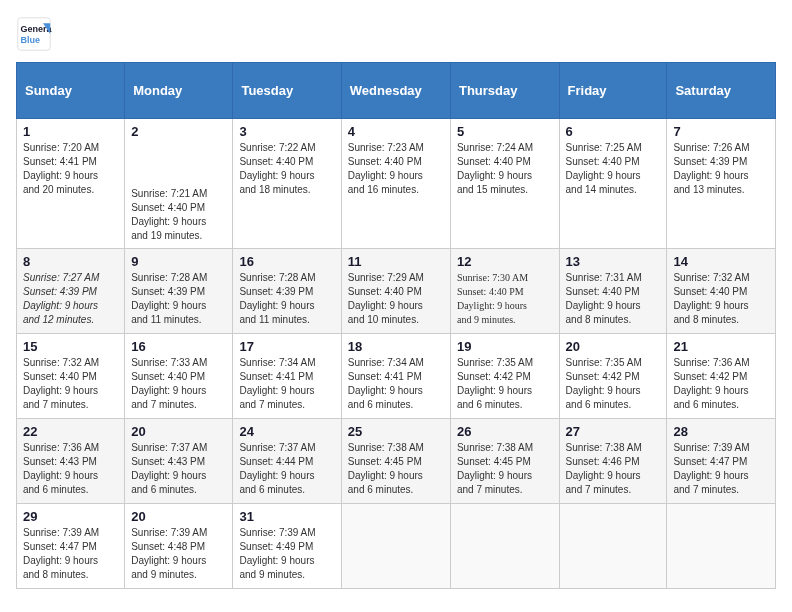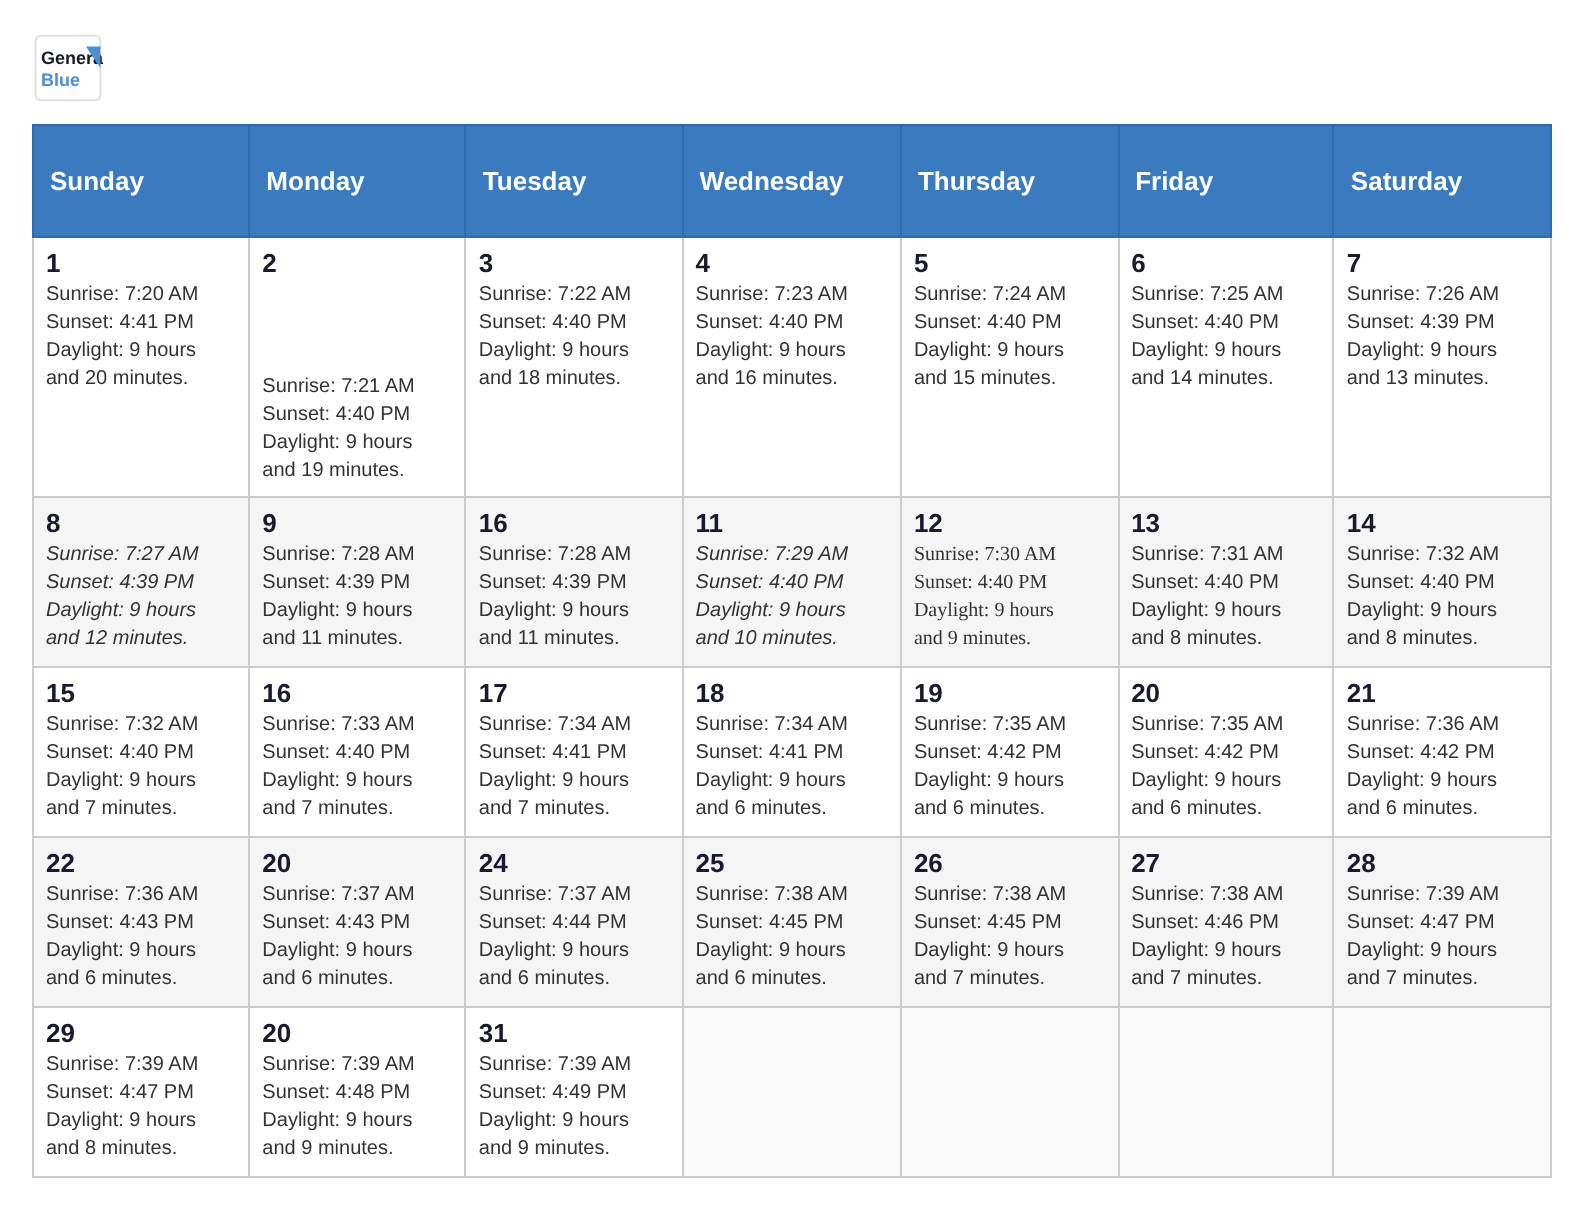--- a/index.html
+++ b/index.html
@@ -184,21 +184,21 @@
         </td>
         <td>
           <span class="day-number">16</span>
           <div class="day-info" style="white-space: pre-line;">Sunrise: 7:28 AM
 Sunset: 4:39 PM
 Daylight: 9 hours
 and 11 minutes.</div>
         </td>
         <td>
           <span class="day-number">11</span>
-          <div class="day-info" style="white-space: pre-line; font-style: italic;">Sunrise: 7:29 AM
+          <div class="day-info" style="white-space: pre-line;">Sunrise: 7:29 AM
 Sunset: 4:40 PM
 Daylight: 9 hours
 and 10 minutes.</div>
         </td>
         <td>
           <span class="day-number">12</span>
           <div class="day-info" style="white-space: pre-line; font-family: Liberation Serif, serif;">Sunrise: 7:30 AM
 Sunset: 4:40 PM
 Daylight: 9 hours
 and 9 minutes.</div>

